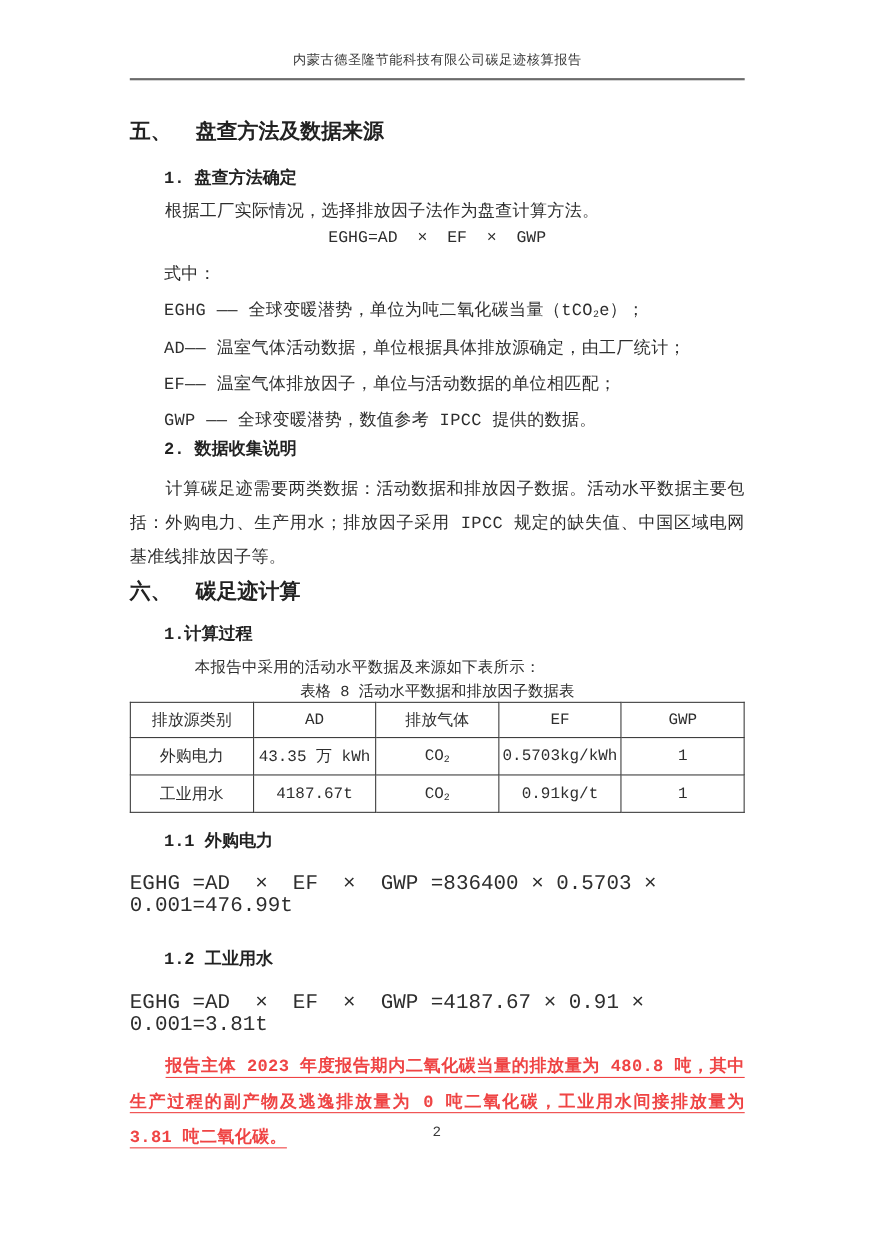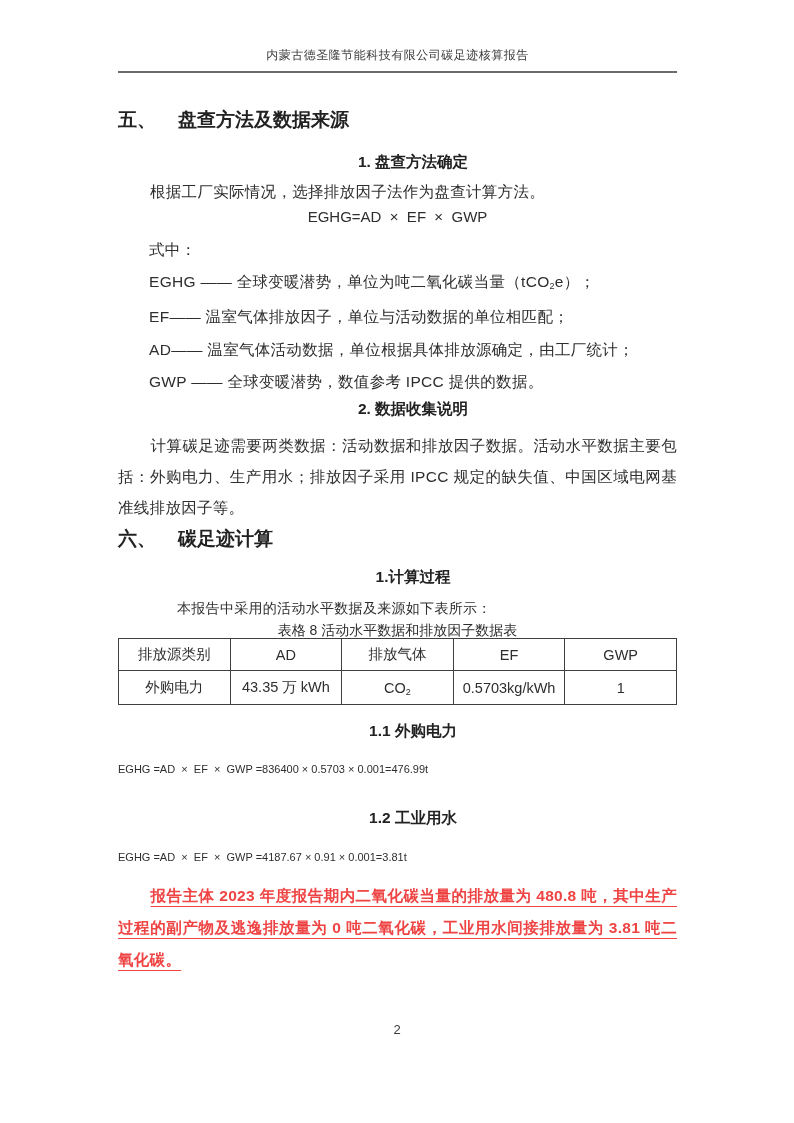--- a/index.html
+++ b/index.html
@@ -8,21 +8,21 @@
     background: #ffffff;
   }
   .page {
     position: relative;
     width: 794px;
     height: 1123px;
     margin: 0 auto;
     background: #ffffff;
     box-sizing: border-box;
     padding: 48px 117px 0 118px;
-    font-family: Liberation Sans, sans-serif;
+    font-family: Liberation Mono, monospace;
     color: #2e2e2e;
     overflow: hidden;
   }
   .running-header {
     border-bottom: 2px solid #6b6b6b;
     padding-bottom: 9px;
   }
   .running-header-text {
     font-size: 12px;
     line-height: 14px;
@@ -39,21 +39,20 @@
   }
   .h1 .h1-gap { width: 22px; }
   .h1-five { margin-top: 34px; }
   .h1-six  { margin-top: 3px; }
   .h2 {
     font-size: 15.5px;
     line-height: 18px;
     font-weight: bold;
     color: #222222;
     margin: 0;
-    text-align: center;
   }
   p { margin: 0; }
   .ind { margin-left: 31px; }
   .body-text {
     font-size: 15.5px;
     line-height: 20px;
     letter-spacing: 0.3px;
   }
   .mt-h2-1   { margin-top: 20px; }
   .mt-body   { margin-top: 11px; margin-left: 32px; }
@@ -113,21 +112,21 @@
   sub.small-sub {
     font-size: 9px;
     position: relative;
     top: 0.25em;
     vertical-align: baseline;
   }
   .mt-calc-h1 { margin-top: 17px; }
   .mt-calc-h2 { margin-top: 30px; }
   .calc-line {
     margin-top: 19px;
-    font-size: 11px;
+    font-size: 19px;
     line-height: 20px;
     white-space: pre-wrap;
   }
   .calc-line-2 { margin-top: 20px; }
   .conclusion {
     margin-top: 13px;
     font-size: 15.5px;
     line-height: 32px;
     font-weight: bold;
     color: #ef4444;
@@ -166,23 +165,23 @@
   <div class="h2 ind mt-h2-1">1. 盘查方法确定</div>
 
   <p class="body-text ind mt-body">根据工厂实际情况，选择排放因子法作为盘查计算方法。</p>
 
   <div class="formula-center">EGHG=AD  ×  EF  ×  GWP</div>
 
   <p class="body-text ind mt-where">式中：</p>
 
   <p class="body-text ind def-line"><span>EGHG —— 全球变暖潜势，单位为吨二氧化碳当量（tCO</span><sub class="small-sub">2</sub><span>e）；</span></p>
 
+  <p class="body-text ind def-line-b">AD—— 温室气体活动数据，单位根据具体排放源确定，由工厂统计；</p>
+
   <p class="body-text ind def-line-b">EF—— 温室气体排放因子，单位与活动数据的单位相匹配；</p>
-
-  <p class="body-text ind def-line-b">AD—— 温室气体活动数据，单位根据具体排放源确定，由工厂统计；</p>
 
   <p class="body-text ind def-line">GWP —— 全球变暖潜势，数值参考 IPCC 提供的数据。</p>
 
   <div class="h2 ind mt-h2-2">2. 数据收集说明</div>
 
   <p class="para-just">计算碳足迹需要两类数据：活动数据和排放因子数据。活动水平数据主要包括：外购电力、生产用水；排放因子采用 IPCC 规定的缺失值、中国区域电网基准线排放因子等。</p>
 
   <div class="h1 h1-six">
     <span>六、</span>
     <span class="h1-gap"></span>
@@ -206,20 +205,27 @@
       </tr>
     </thead>
     <tbody>
       <tr>
         <td>外购电力</td>
         <td>43.35 万 kWh</td>
         <td><span>CO</span><sub class="small-sub">2</sub></td>
         <td>0.5703kg/kWh</td>
         <td>1</td>
       </tr>
+      <tr>
+        <td>工业用水</td>
+        <td>4187.67t</td>
+        <td><span>CO</span><sub class="small-sub">2</sub></td>
+        <td>0.91kg/t</td>
+        <td>1</td>
+      </tr>
     </tbody>
   </table>
 
   <div class="h2 ind mt-calc-h1">1.1 外购电力</div>
 
   <p class="calc-line">EGHG =AD  ×  EF  ×  GWP =836400 × 0.5703 × 0.001=476.99t</p>
 
   <div class="h2 ind mt-calc-h2">1.2 工业用水</div>
 
   <p class="calc-line calc-line-2">EGHG =AD  ×  EF  ×  GWP =4187.67 × 0.91 × 0.001=3.81t</p>

